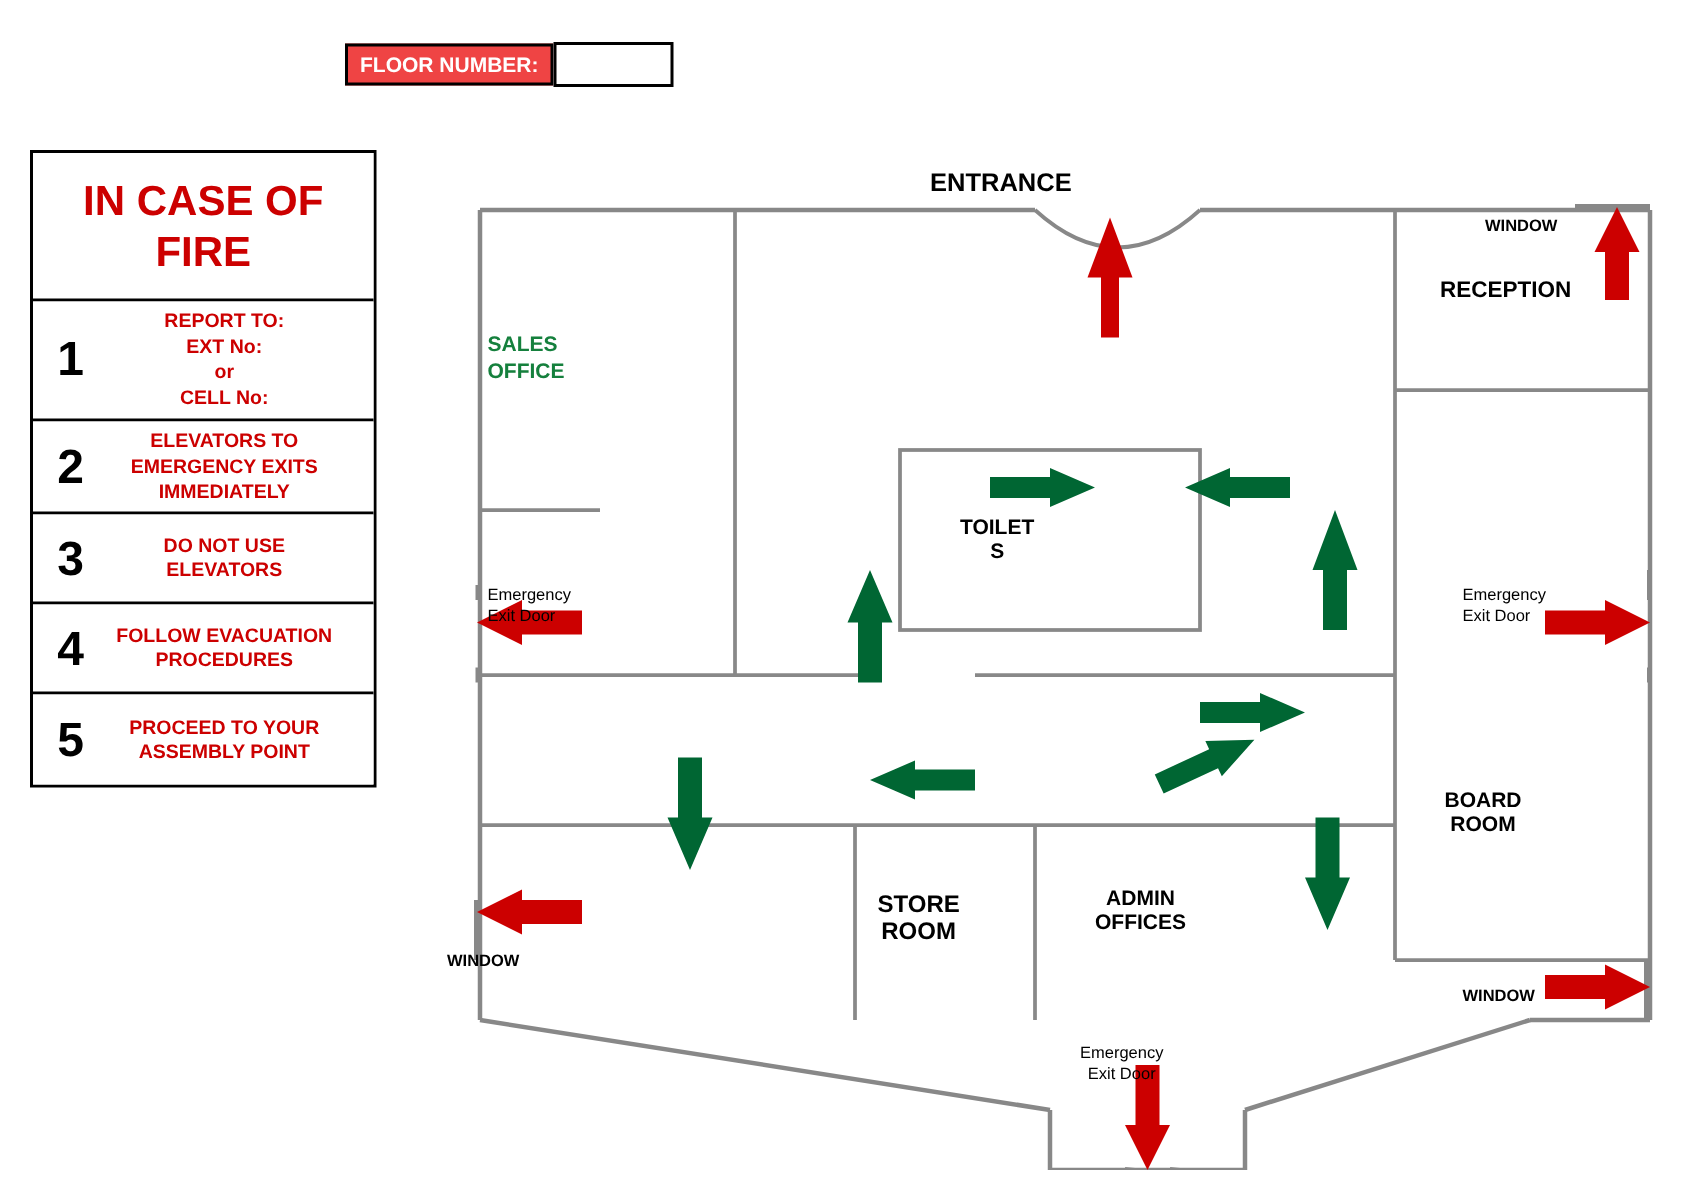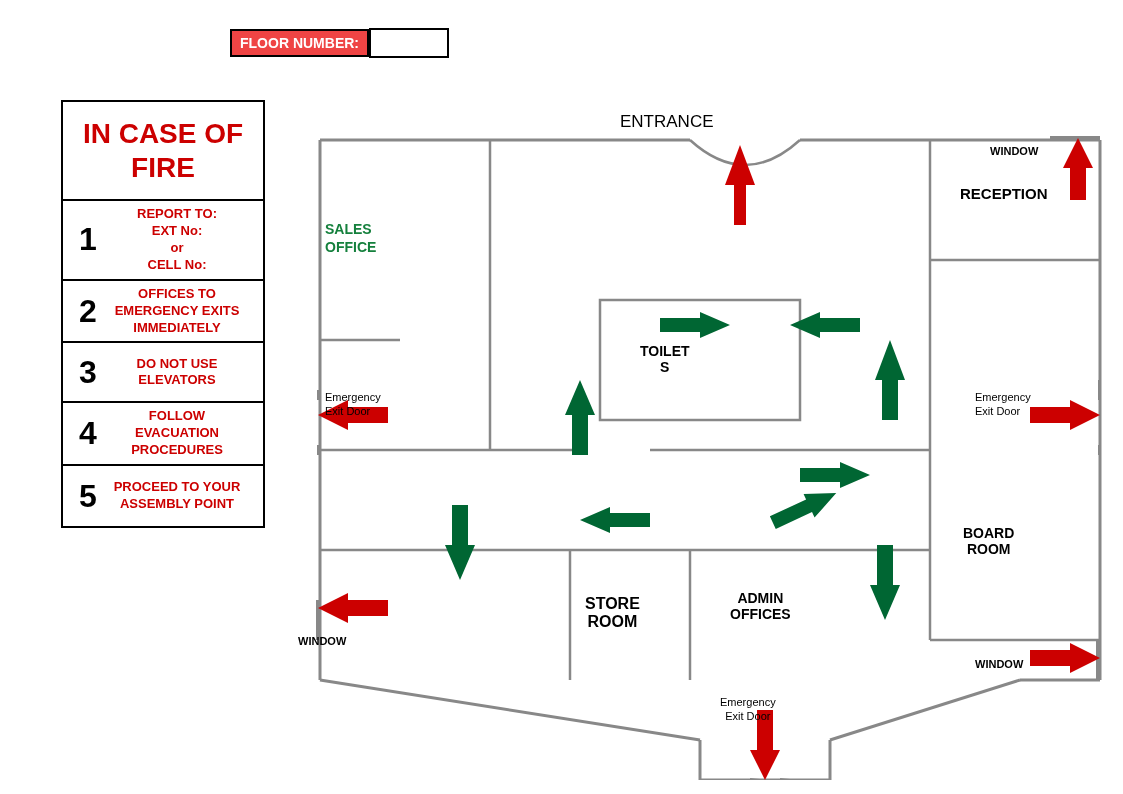--- a/index.html
+++ b/index.html
@@ -34,23 +34,22 @@
       height: 30px;
       border: 2px solid #000;
       background: #fff;
     }
 
     
     .instruction-panel {
       position: absolute;
       top: 100px;
       left: 20px;
-      width: 204px;
+      width: 231px;
       border: 2px solid #000;
-      margin-left: 41px;
     }
     .panel-title {
       background: #fff;
       color: #cc0000;
       font-weight: bold;
       font-size: 28px;
       text-align: center;
       padding: 15px 10px;
       border-bottom: 2px solid #000;
       line-height: 1.2;
@@ -110,21 +109,21 @@
 <div class="instruction-panel">
   <div class="panel-title">IN CASE OF FIRE</div>
 
   <div class="panel-row">
     <div class="step-num">1</div>
     <div class="step-text">REPORT TO:<br>EXT No:<br>or<br>CELL No:</div>
   </div>
 
   <div class="panel-row">
     <div class="step-num">2</div>
-    <div class="step-text">OFFICES TO EMERGENCY EXITS IMMEDIATELY</div>
+    <div class="step-text">ELEVATORS TO EMERGENCY EXITS IMMEDIATELY</div>
   </div>
 
   <div class="panel-row">
     <div class="step-num">3</div>
     <div class="step-text">DO NOT USE ELEVATORS</div>
   </div>
 
   <div class="panel-row">
     <div class="step-num">4</div>
     <div class="step-text">FOLLOW EVACUATION PROCEDURES</div>
@@ -230,21 +229,21 @@
     </g>
 
     <polygon points="310,460 340,447 340,453 380,453 380,467 340,467 340,473" fill="#006633"></polygon>
 
     <polygon points="615,560 600,525 607,525 607,485 623,485 623,525 630,525" fill="#006633"></polygon>
 
     <polygon points="190,520 175,485 182,485 182,445 198,445 198,485 205,485" fill="#006633"></polygon>
 
   </svg>
 
-  <div style="position:absolute; top:52px; left:350px; font-weight:normal; font-size:17px; color:#000;">ENTRANCE</div>
+  <div style="position:absolute; top:52px; left:350px; font-weight:bold; font-size:17px; color:#000;">ENTRANCE</div>
 
   <div style="position:absolute; top:160px; left:55px; font-weight:bold; font-size:14px; color:#15803d; line-height:1.3;">SALES<br>OFFICE</div>
 
   <div style="position:absolute; top:125px; left:690px; font-weight:bold; font-size:15px; color:#000;">RECEPTION</div>
 
   <div style="position:absolute; top:283px; left:370px; font-weight:bold; font-size:14px; color:#000; text-align:center;">TOILET<br>S</div>
 
   <div style="position:absolute; top:465px; left:693px; font-weight:bold; font-size:14px; color:#000; text-align:center;">BOARD<br>ROOM</div>
 
   <div style="position:absolute; top:535px; left:315px; font-weight:bold; font-size:16px; color:#000; text-align:center;">STORE<br>ROOM</div>

